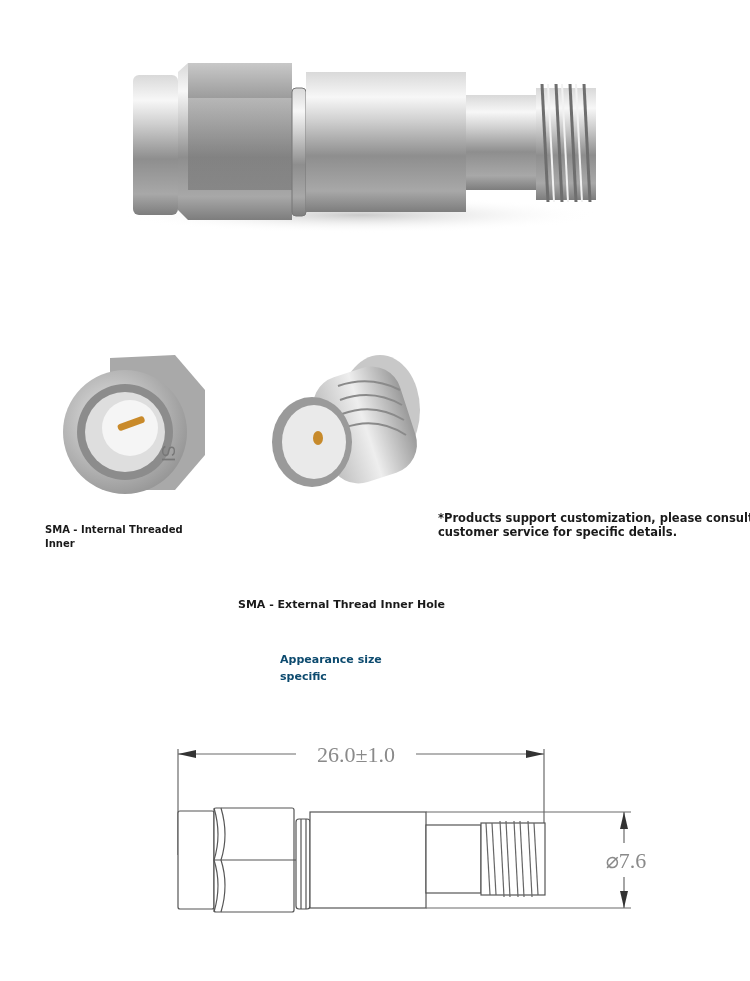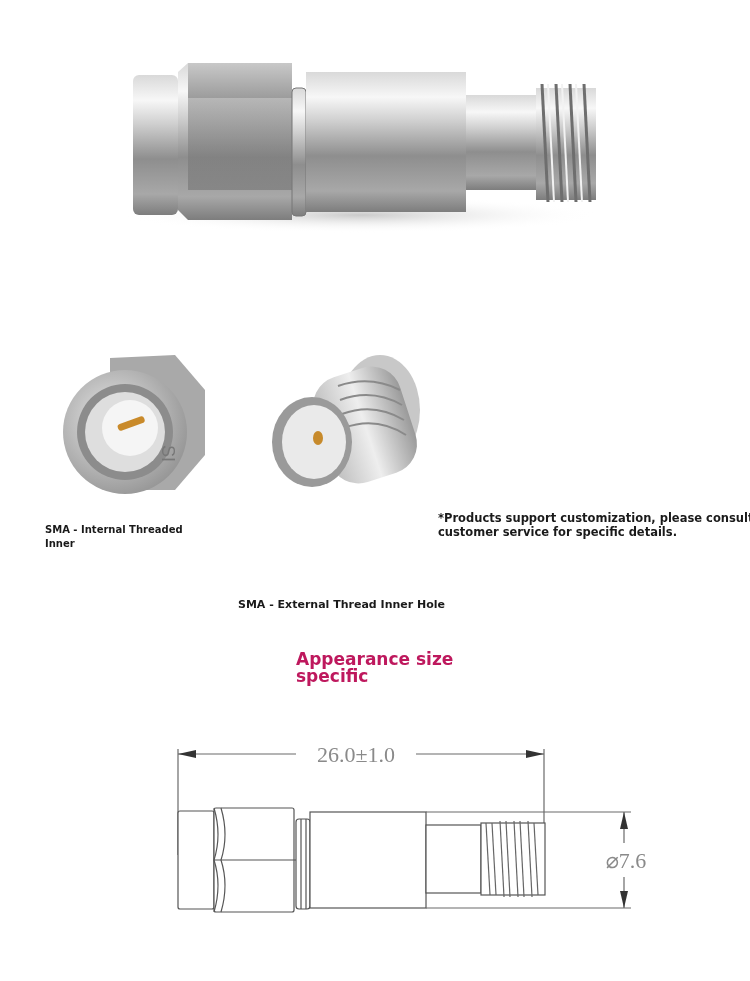--- a/index.html
+++ b/index.html
@@ -1,19 +1,19 @@
 <!DOCTYPE html>
 <html><head>
 <meta charset="utf-8">
 <style>
   html, body { margin:0; padding:0; background:#ffffff; }
   body { width:750px; height:981px; position:relative; overflow:hidden; font-family:"DejaVu Sans", sans-serif; }
   .abs { position:absolute; }
   .caption { font-weight:bold; font-size:10px; color:#1a1a1a; line-height:14px; }
-  .title { font-weight:bold; font-size:17px; color:#be185d; line-height:17px;margin-left:16px; }
+  .title { font-weight:bold; font-size:11px; color:#0c4a6e; line-height:17px; }
   .dimtext { font-family:"Liberation Serif", serif; fill:#8a8a8a; }
 </style>
 </head>
 <body>
 
 <div class="abs" style="left:110px;top:50px;width:520px;height:190px;">
   <svg width="520" height="190" viewBox="0 0 520 190">
     <defs>
       <linearGradient id="steel" x1="0" y1="0" x2="0" y2="1">
         <stop offset="0" stop-color="#d9d9d9"></stop>

